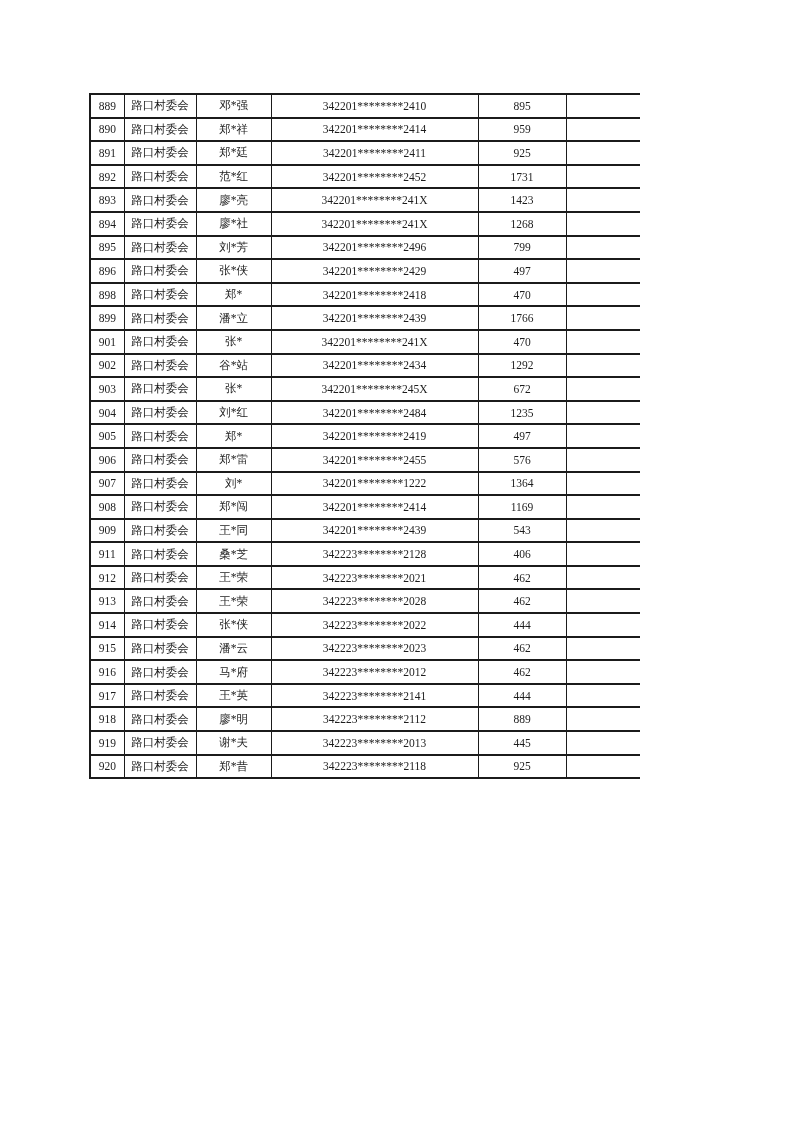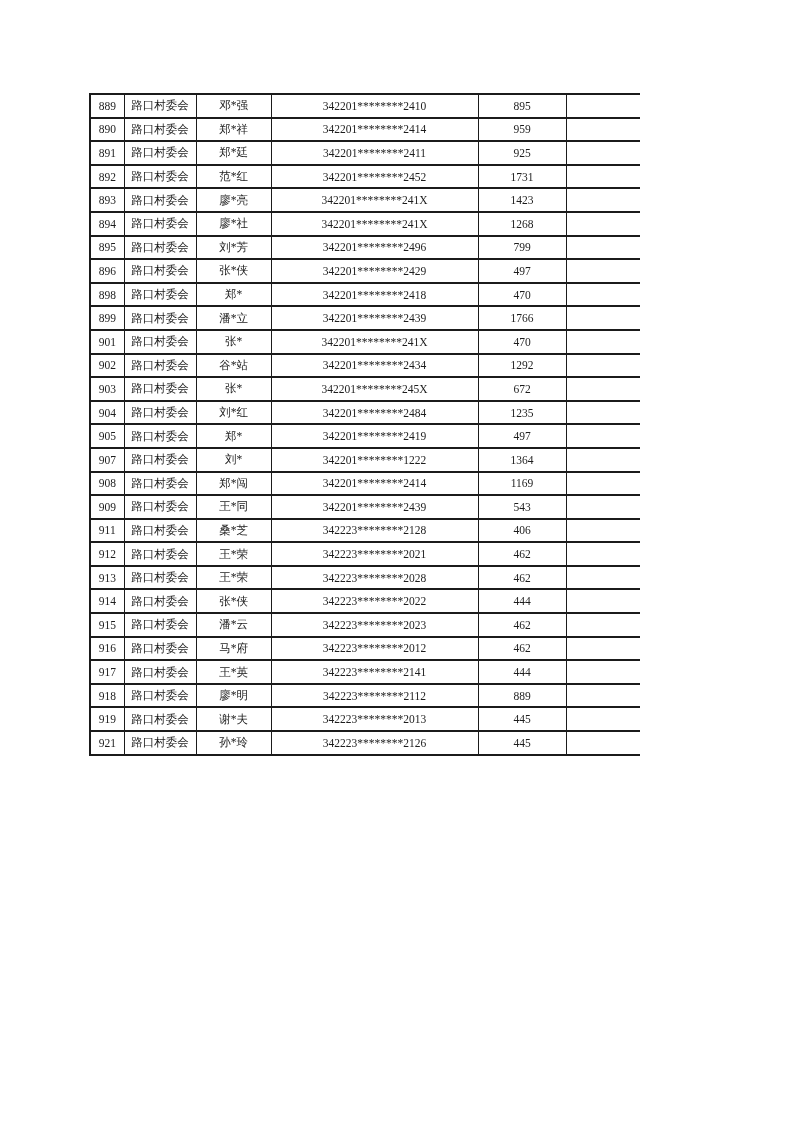--- a/index.html
+++ b/index.html
@@ -170,20 +170,28 @@
         </tr>
         <tr>
           <td>905</td>
           <td>路口村委会</td>
           <td>郑*</td>
           <td>342201********2419</td>
           <td>497</td>
           <td></td>
         </tr>
         <tr>
+          <td>906</td>
+          <td>路口村委会</td>
+          <td>郑*雷</td>
+          <td>342201********2455</td>
+          <td>576</td>
+          <td></td>
+        </tr>
+        <tr>
           <td>907</td>
           <td>路口村委会</td>
           <td>刘*</td>
           <td>342201********1222</td>
           <td>1364</td>
           <td></td>
         </tr>
         <tr>
           <td>908</td>
           <td>路口村委会</td>
@@ -266,22 +274,22 @@
         </tr>
         <tr>
           <td>919</td>
           <td>路口村委会</td>
           <td>谢*夫</td>
           <td>342223********2013</td>
           <td>445</td>
           <td></td>
         </tr>
         <tr>
-          <td>921</td>
-          <td>路口村委会</td>
-          <td>孙*玲</td>
-          <td>342223********2126</td>
-          <td>445</td>
+          <td>920</td>
+          <td>路口村委会</td>
+          <td>郑*昔</td>
+          <td>342223********2118</td>
+          <td>925</td>
           <td></td>
         </tr>
       </tbody>
   </table>
 </div>
 
 </body></html>

